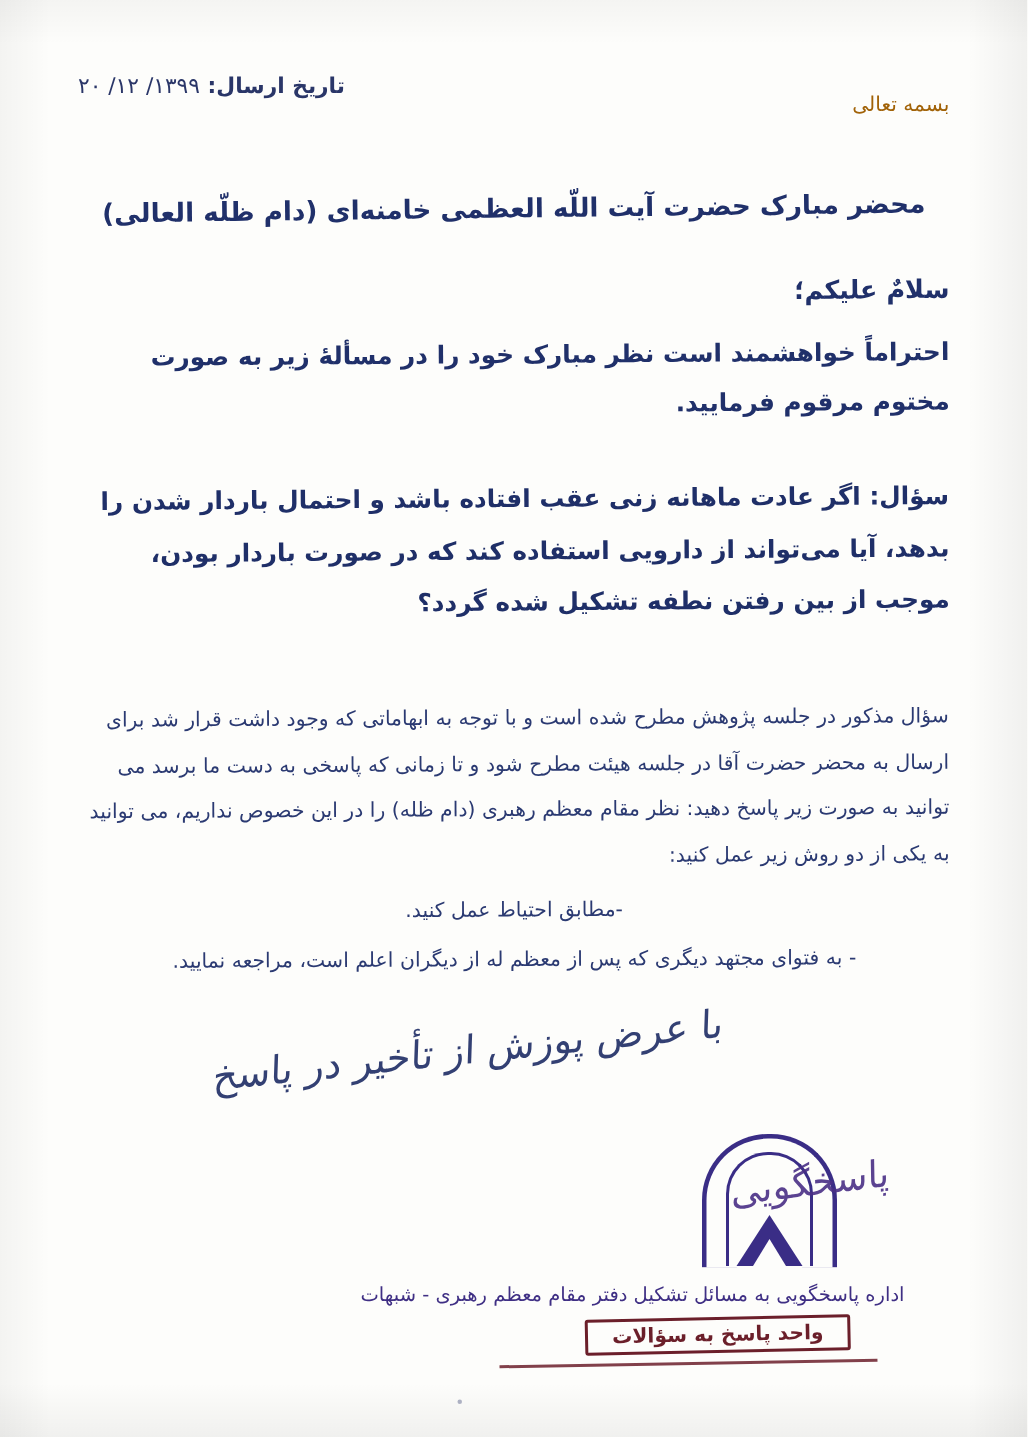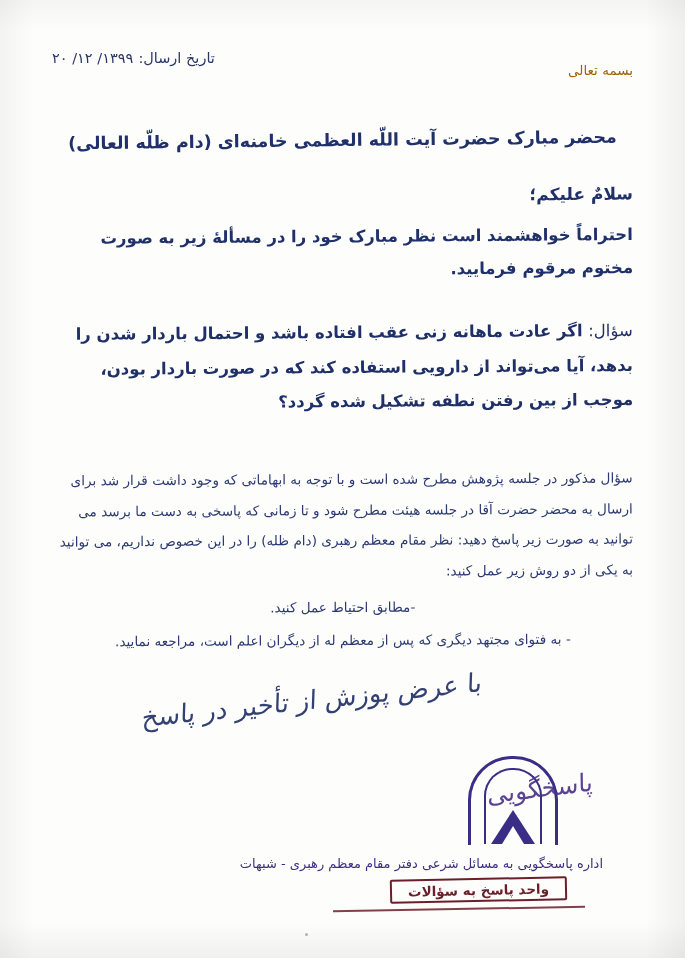--- a/index.html
+++ b/index.html
@@ -53,21 +53,21 @@
     text-align: right;
     font-size: 14.5px;
     line-height: 1.95;
     color: #2a3668;
     font-weight: 700;
     letter-spacing: .2px;
   }
   .date-line {
     white-space: nowrap;
   }
-  .date-line .lbl { font-weight: 400; }
+  .date-line .lbl { font-weight: 700; }
   .date-line .val { font-weight: 400; }
   .basmala {
     font-size: 13.5px;
     color: #a16207;
     margin-top: 18px;
     margin-right: 0;
     margin-left: 120px;
     white-space: nowrap;
   }
 
@@ -104,21 +104,21 @@
   
   .question {
     margin-top: 30px;
     text-align: right;
     font-size: 16.5px;
     font-weight: 700;
     line-height: 2.1;
     color: #1f2f68;
     transform: rotate(-0.4deg);
   }
-  .question .q-label { font-weight: 400; }
+  .question .q-label { font-weight: 700; }
 
   
   .answer {
     margin-top: 44px;
     text-align: right;
     font-size: 13.6px;
     line-height: 2.25;
     color: #2b3a72;
     transform: rotate(-0.3deg);
   }
@@ -314,21 +314,21 @@
 
       <div class="stamp-logo">
         <div class="arch"></div>
         <div class="arch-inner"></div>
         <div class="tri"></div>
         <div class="tri-hole"></div>
       </div>
 
       <div class="stamp-script">پاسخگویی</div>
 
-      <div class="stamp-line">اداره پاسخگویی به مسائل شرعی دفتر مقام معظم رهبری - شبهات</div>
+      <div class="stamp-line">اداره پاسخگویی به مسائل تشکیل دفتر مقام معظم رهبری - شبهات</div>
 
       <div class="stamp-box">واحد پاسخ به سؤالات</div>
       <div class="stamp-underline"></div>
     </div>
   </div>
 
   <div class="corner-mark"></div>
 
 </div>
 

